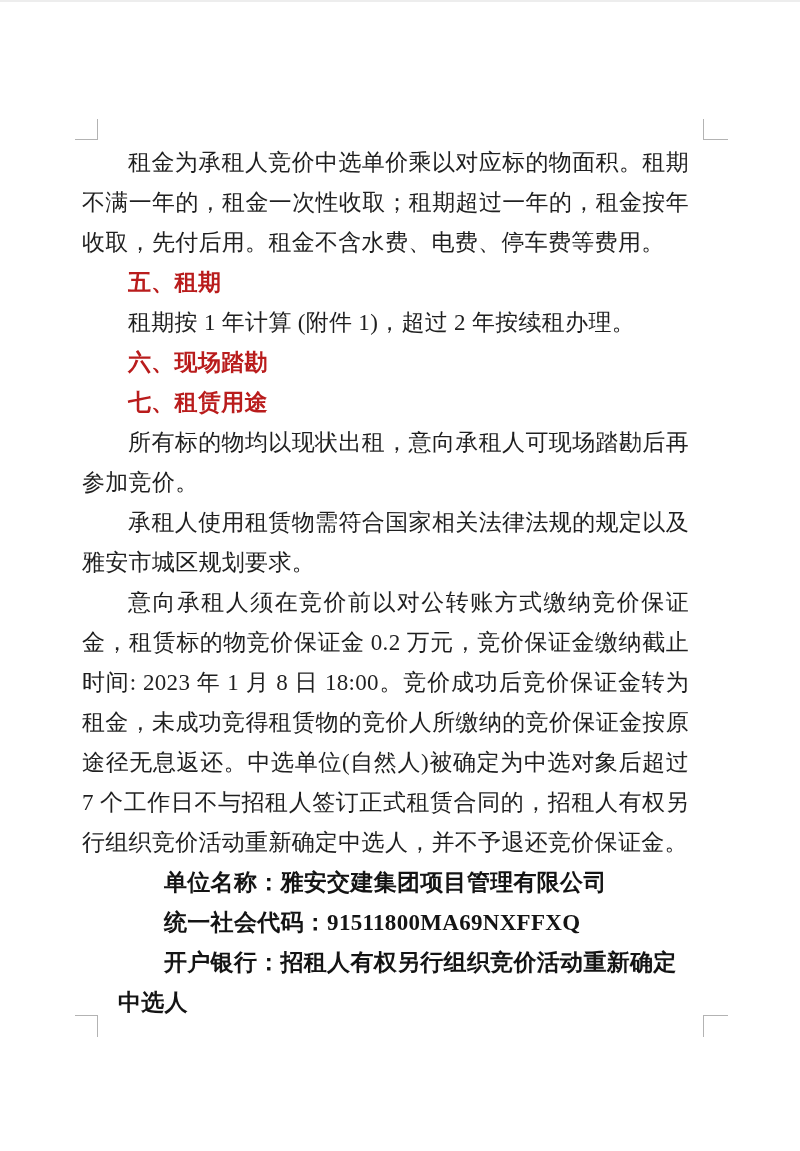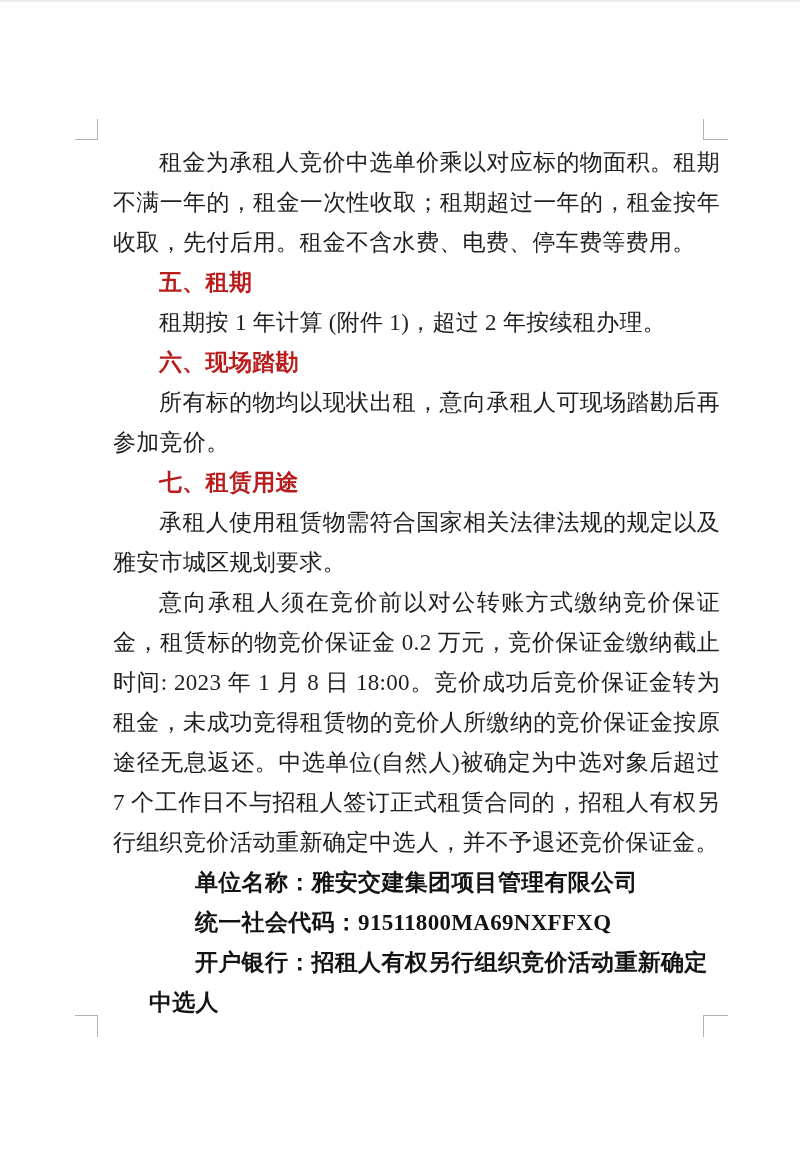--- a/index.html
+++ b/index.html
@@ -23,21 +23,21 @@
     width: 22px;
     height: 20px;
   }
   .mark-tl { left: 75px;  top: 117px;  border-right: 1px solid #b3b3b3;  border-bottom: 1px solid #b3b3b3; }
   .mark-tr { left: 703px; top: 117px;  border-left: 1px solid #b3b3b3;   border-bottom: 1px solid #b3b3b3; width: 24px; }
   .mark-bl { left: 75px;  top: 1013px; border-right: 1px solid #b3b3b3;  border-top: 1px solid #b3b3b3; height: 21px; }
   .mark-br { left: 703px; top: 1013px; border-left: 1px solid #b3b3b3;   border-top: 1px solid #b3b3b3; height: 21px; width: 24px; }
 
   .text-area {
     position: absolute;
-    left: 113px;
+    left: 82px;
     top: 141px;
     width: 607px;
   }
   .para {
     margin: 0;
     padding: 0;
     text-indent: 2em;
     font-size: 23px;
     line-height: 40px;
     color: #1f1f1f;
@@ -65,21 +65,21 @@
   <div class="boundary-mark mark-tl"></div>
   <div class="boundary-mark mark-tr"></div>
   <div class="boundary-mark mark-bl"></div>
   <div class="boundary-mark mark-br"></div>
 
   <div class="text-area">
       <p class="para body">租金为承租人竞价中选单价乘以对应标的物面积。租期不满一年的，租金一次性收取；租期超过一年的，租金按年收取，先付后用。租金不含水费、电费、停车费等费用。</p>
       <p class="para heading">五、租期</p>
       <p class="para body">租期按 1 年计算 (附件 1)，超过 2 年按续租办理。</p>
       <p class="para heading">六、现场踏勘</p>
+      <p class="para heading">七、租赁用途</p>
       <p class="para body">所有标的物均以现状出租，意向承租人可现场踏勘后再参加竞价。</p>
-      <p class="para heading">七、租赁用途</p>
       <p class="para body">承租人使用租赁物需符合国家相关法律法规的规定以及雅安市城区规划要求。</p>
       <p class="para body">意向承租人须在竞价前以对公转账方式缴纳竞价保证金，租赁标的物竞价保证金 0.2 万元，竞价保证金缴纳截止时间: 2023 年 1 月 8 日 18:00。竞价成功后竞价保证金转为租金，未成功竞得租赁物的竞价人所缴纳的竞价保证金按原途径无息返还。中选单位(自然人)被确定为中选对象后超过 7 个工作日不与招租人签订正式租赁合同的，招租人有权另行组织竞价活动重新确定中选人，并不予退还竞价保证金。</p>
       <p class="para info">单位名称：雅安交建集团项目管理有限公司</p>
       <p class="para info">统一社会代码：91511800MA69NXFFXQ</p>
       <p class="para info">开户银行：招租人有权另行组织竞价活动重新确定中选人</p>
     </div>
 </div>
 
 </body></html>

